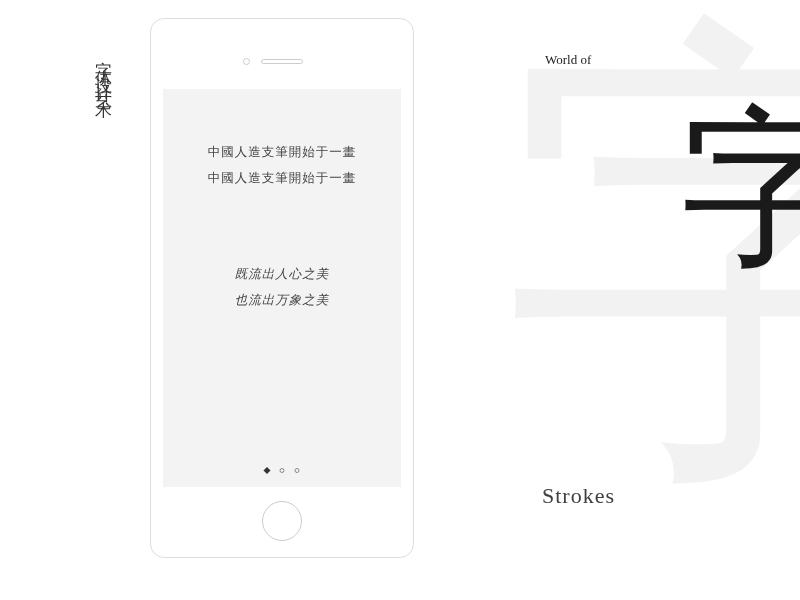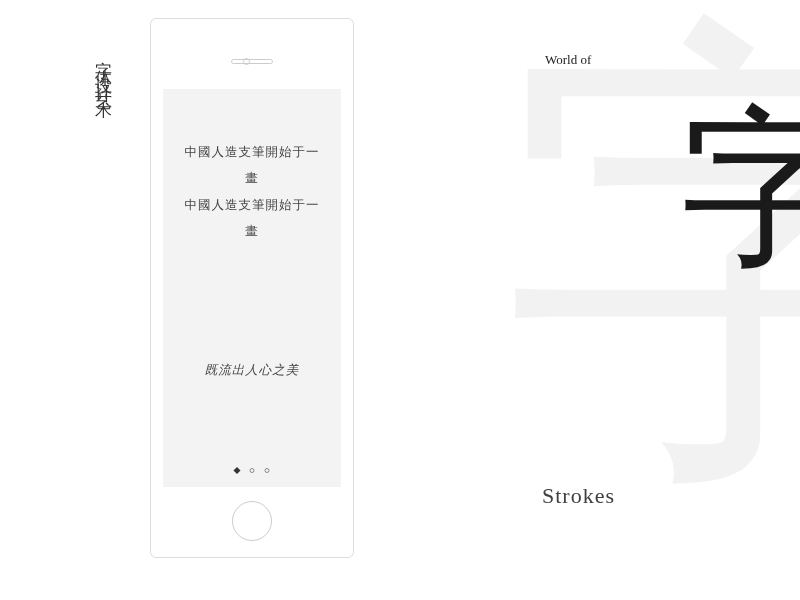--- a/index.html
+++ b/index.html
@@ -23,24 +23,24 @@
     letter-spacing: 8px;
     font-family: "SimSun", "Songti SC", serif;
     font-weight: 300;
   }
 
   
   .phone {
     position: absolute;
     left: 150px;
     top: 18px;
-    width: 204px;
+    width: 264px;
     height: 540px;
     border: 1px solid #ddd;
-    border-radius: 6px;
+    border-radius: 14px;
     background: #fff;
   }
   .phone-speaker {
     position: absolute;
     top: 40px;
     left: 50%;
     transform: translateX(-50%);
     width: 42px;
     height: 5px;
     border: 1px solid #ccc;
@@ -70,21 +70,21 @@
   .screen-text-block {
     text-align: center;
     font-family: "SimSun", "Songti SC", serif;
     color: #444;
     font-size: 12.5px;
     line-height: 2.1;
     letter-spacing: 1px;
     font-weight: 400;
   }
   .screen-text-lower {
-    margin-top: 113px;
+    margin-top: 69px;
     font-style: italic;
   }
   .page-dots {
     position: absolute;
     bottom: 14px;
     left: 50%;
     transform: translateX(-50%);
     display: flex;
     gap: 10px;
     align-items: center;
@@ -167,20 +167,21 @@
 <div class="phone">
   <div class="phone-camera"></div>
   <div class="phone-speaker"></div>
   <div class="phone-screen">
     <div class="screen-text-block">
       <div>中國人造支筆開始于一畫</div>
       <div>中國人造支筆開始于一畫</div>
     </div>
     <div class="screen-text-block screen-text-lower">
       <div>既流出人心之美</div>
+      <div>也流出万象之美</div>
     </div>
     <div class="page-dots">
       <div class="dot active"></div>
       <div class="dot"></div>
       <div class="dot"></div>
     </div>
   </div>
   <div class="home-button"></div>
 </div>
 

